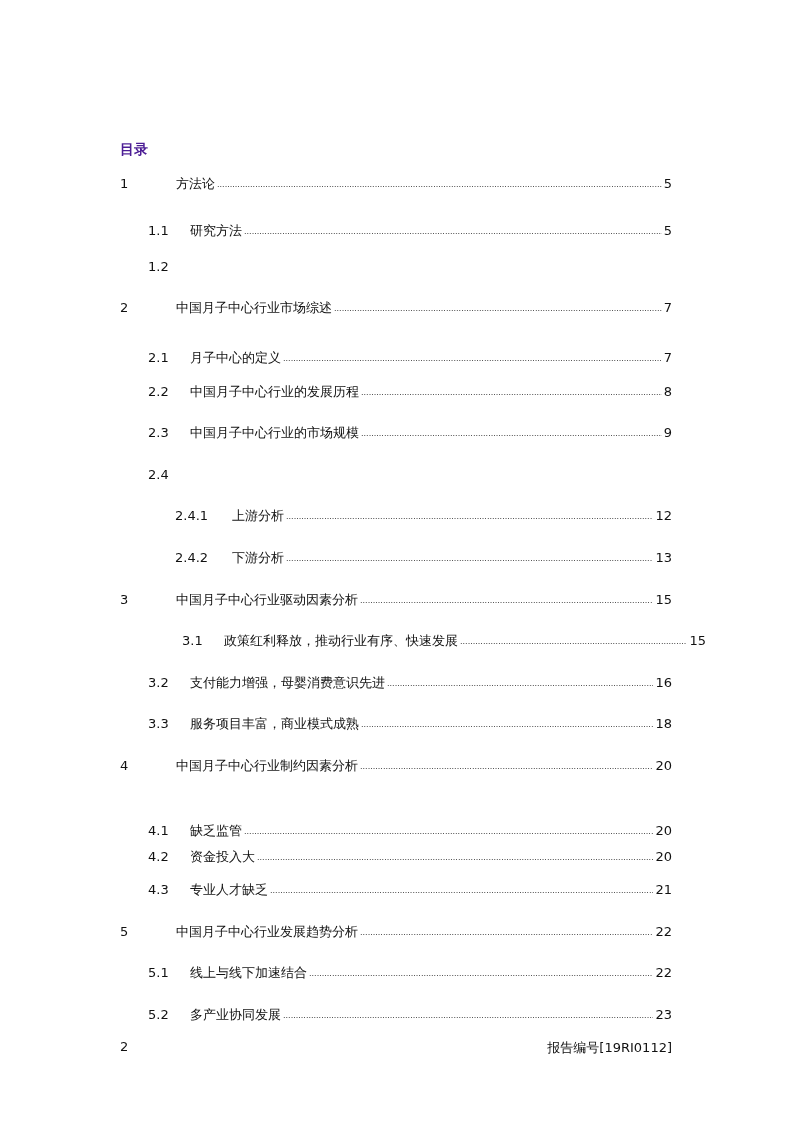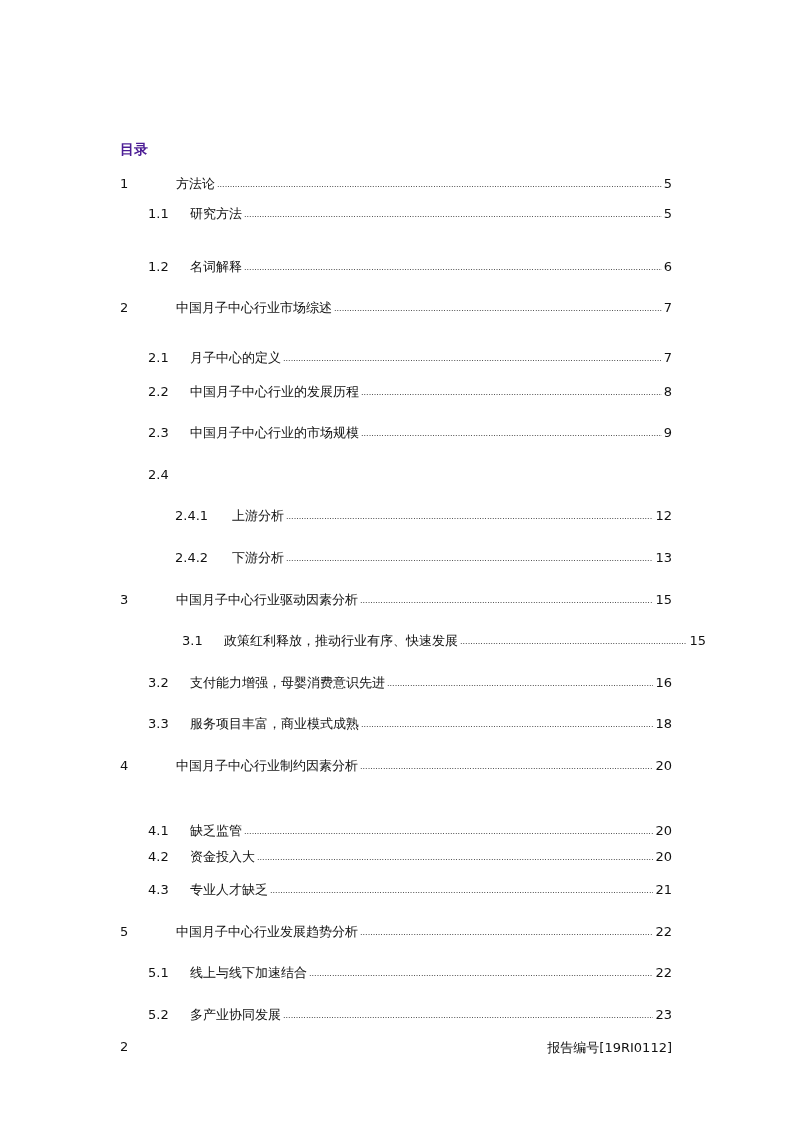--- a/index.html
+++ b/index.html
@@ -30,35 +30,30 @@
   <div class="toc-title" style="color: #4c1d95; font-weight: bold;">目录</div>
   <div id="toc-list">
       <div class="toc-entry lvl1" style="top: 174px;">
         <span class="num">1</span>
         <span class="body">
           <span class="text">方法论</span>
           <span class="leader"></span>
           <span class="page-num">5</span>
         </span>
       </div>
-      <div class="toc-entry lvl2" style="top: 204px; text-align: center;">
+      <div class="toc-entry lvl2" style="top: 221px; text-align: center;">
         <span class="num">1.1</span>
         <span class="body">
           <span class="text">研究方法</span>
           <span class="leader"></span>
           <span class="page-num">5</span>
         </span>
       </div>
       <div class="toc-entry lvl2" style="top: 257px;">
         <span class="num">1.2</span>
-        <span class="body">
-          <span class="text">名词解释</span>
-          <span class="leader"></span>
-          <span class="page-num">6</span>
-        </span>
       </div>
       <div class="toc-entry lvl1" style="top: 298px;">
         <span class="num">2</span>
         <span class="body">
           <span class="text">中国月子中心行业市场综述</span>
           <span class="leader"></span>
           <span class="page-num">7</span>
         </span>
       </div>
       <div class="toc-entry lvl2" style="top: 348px;">

